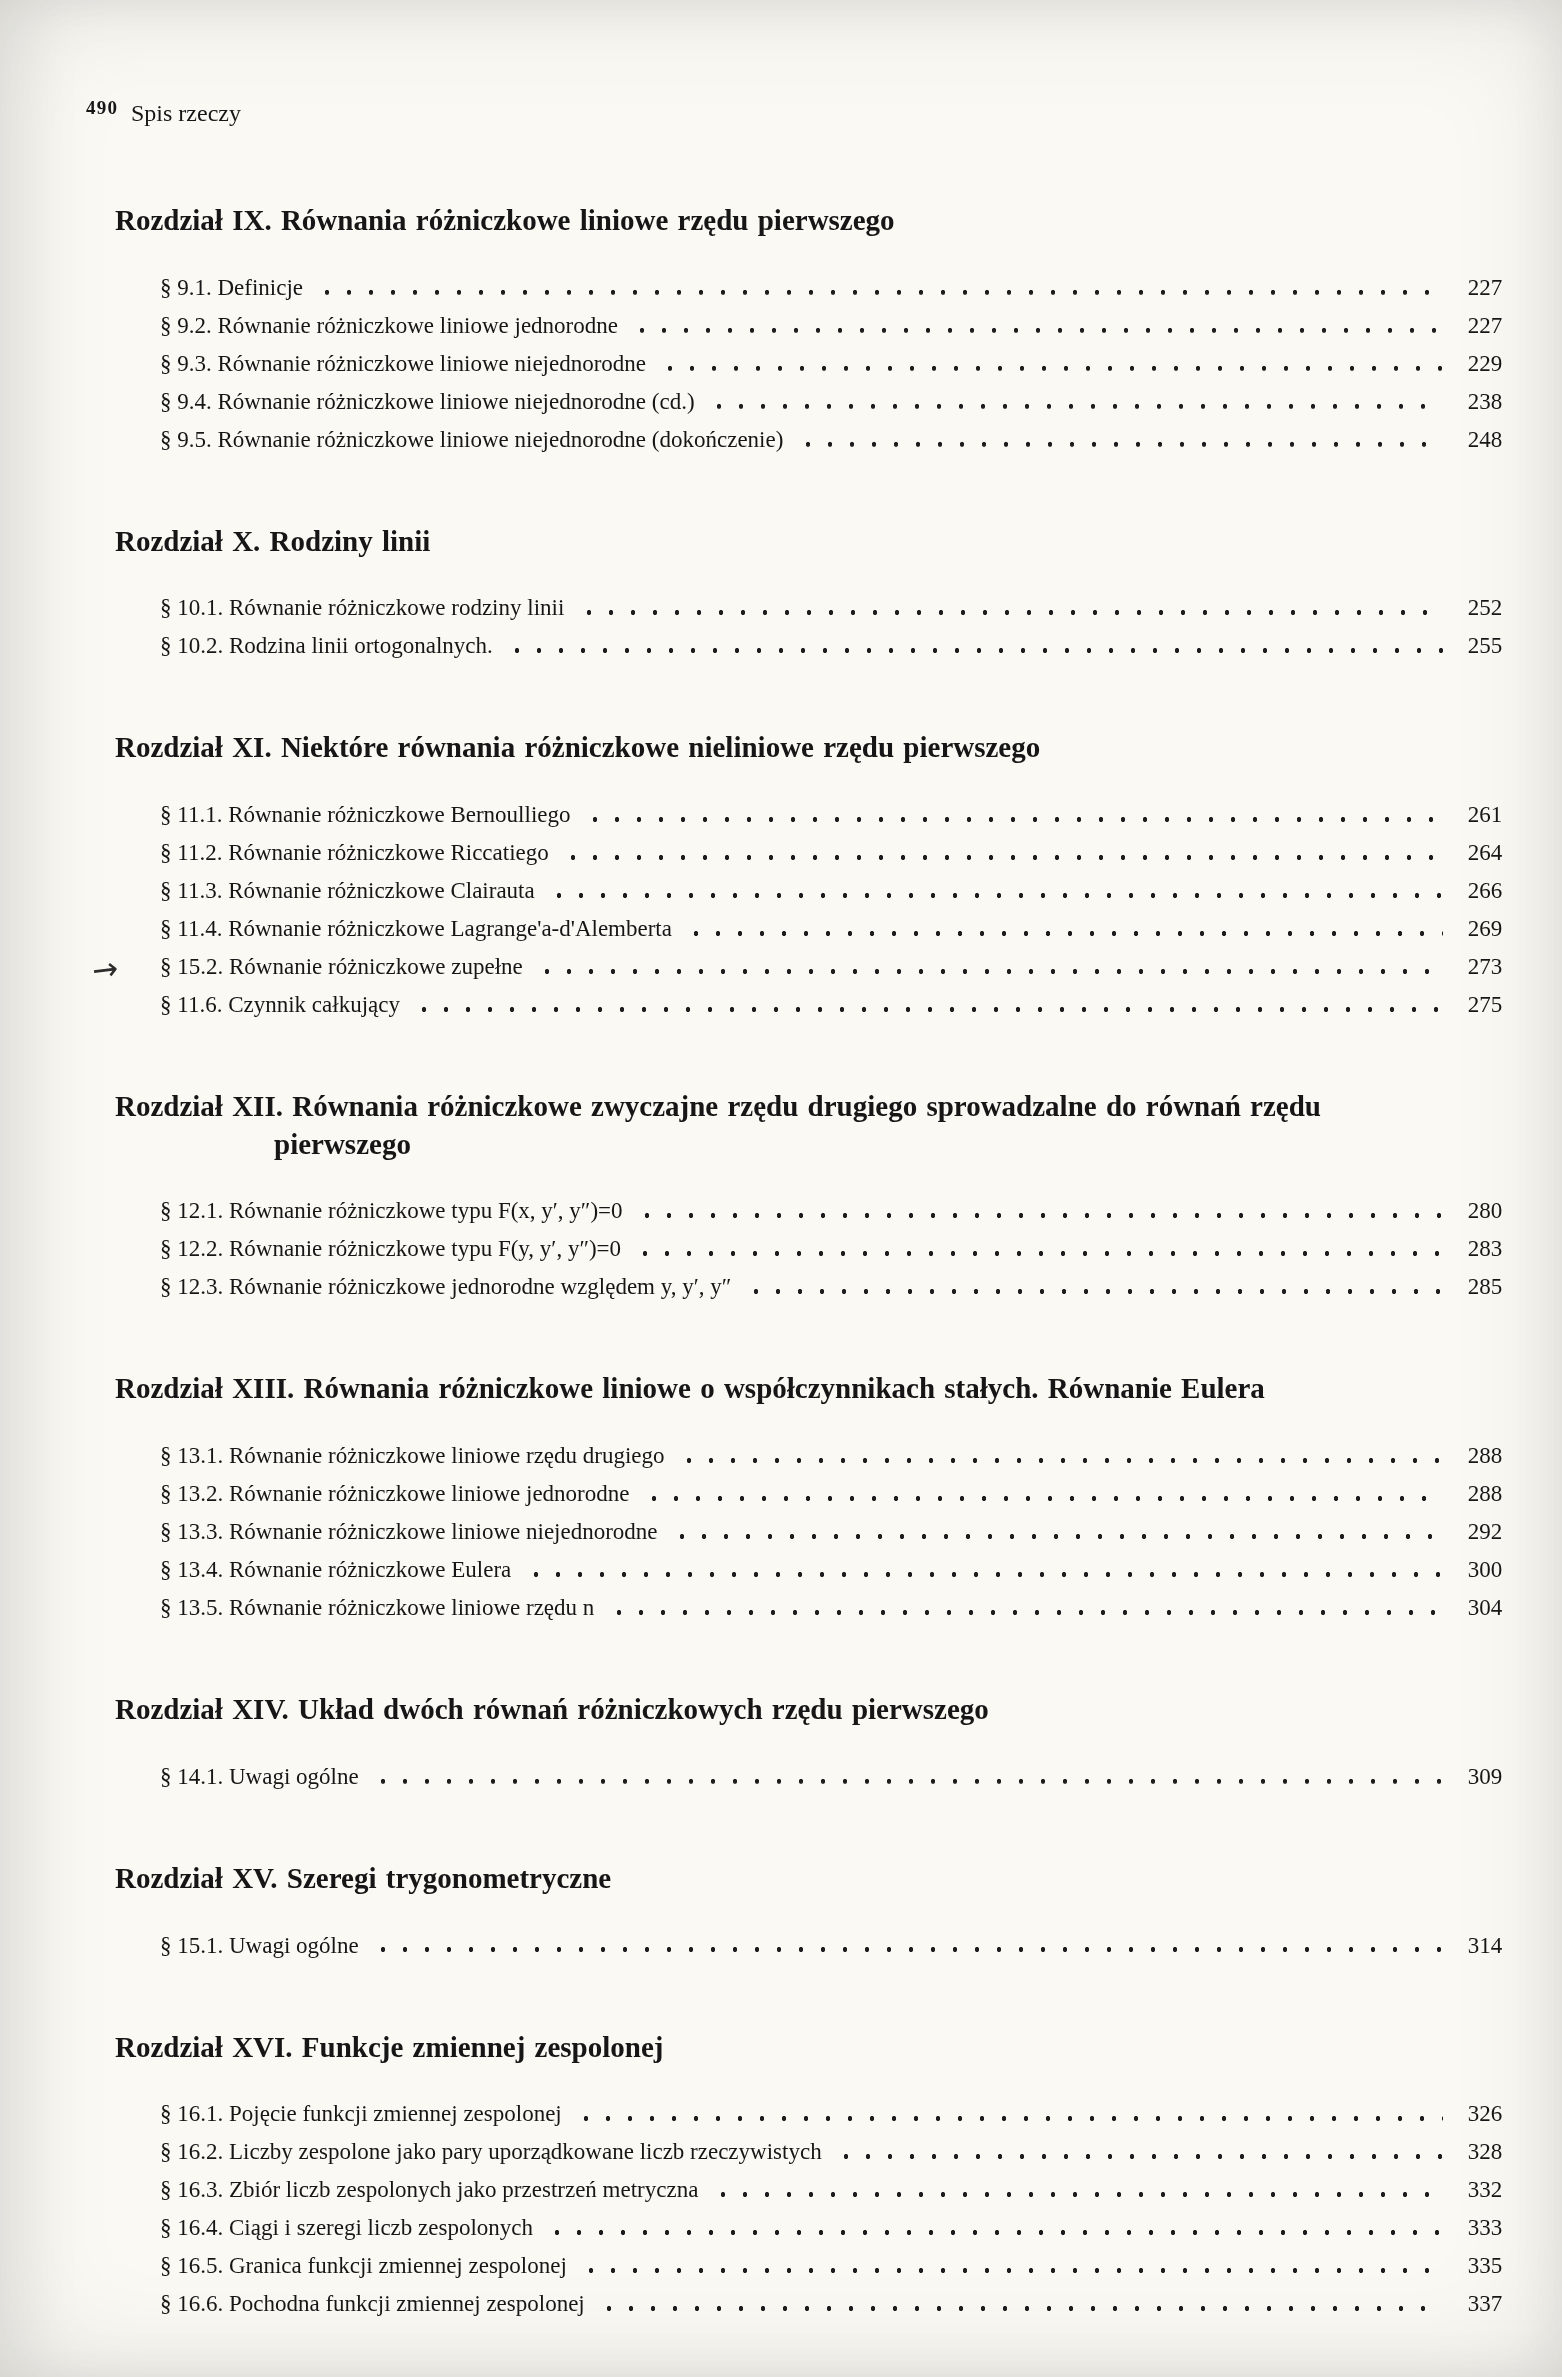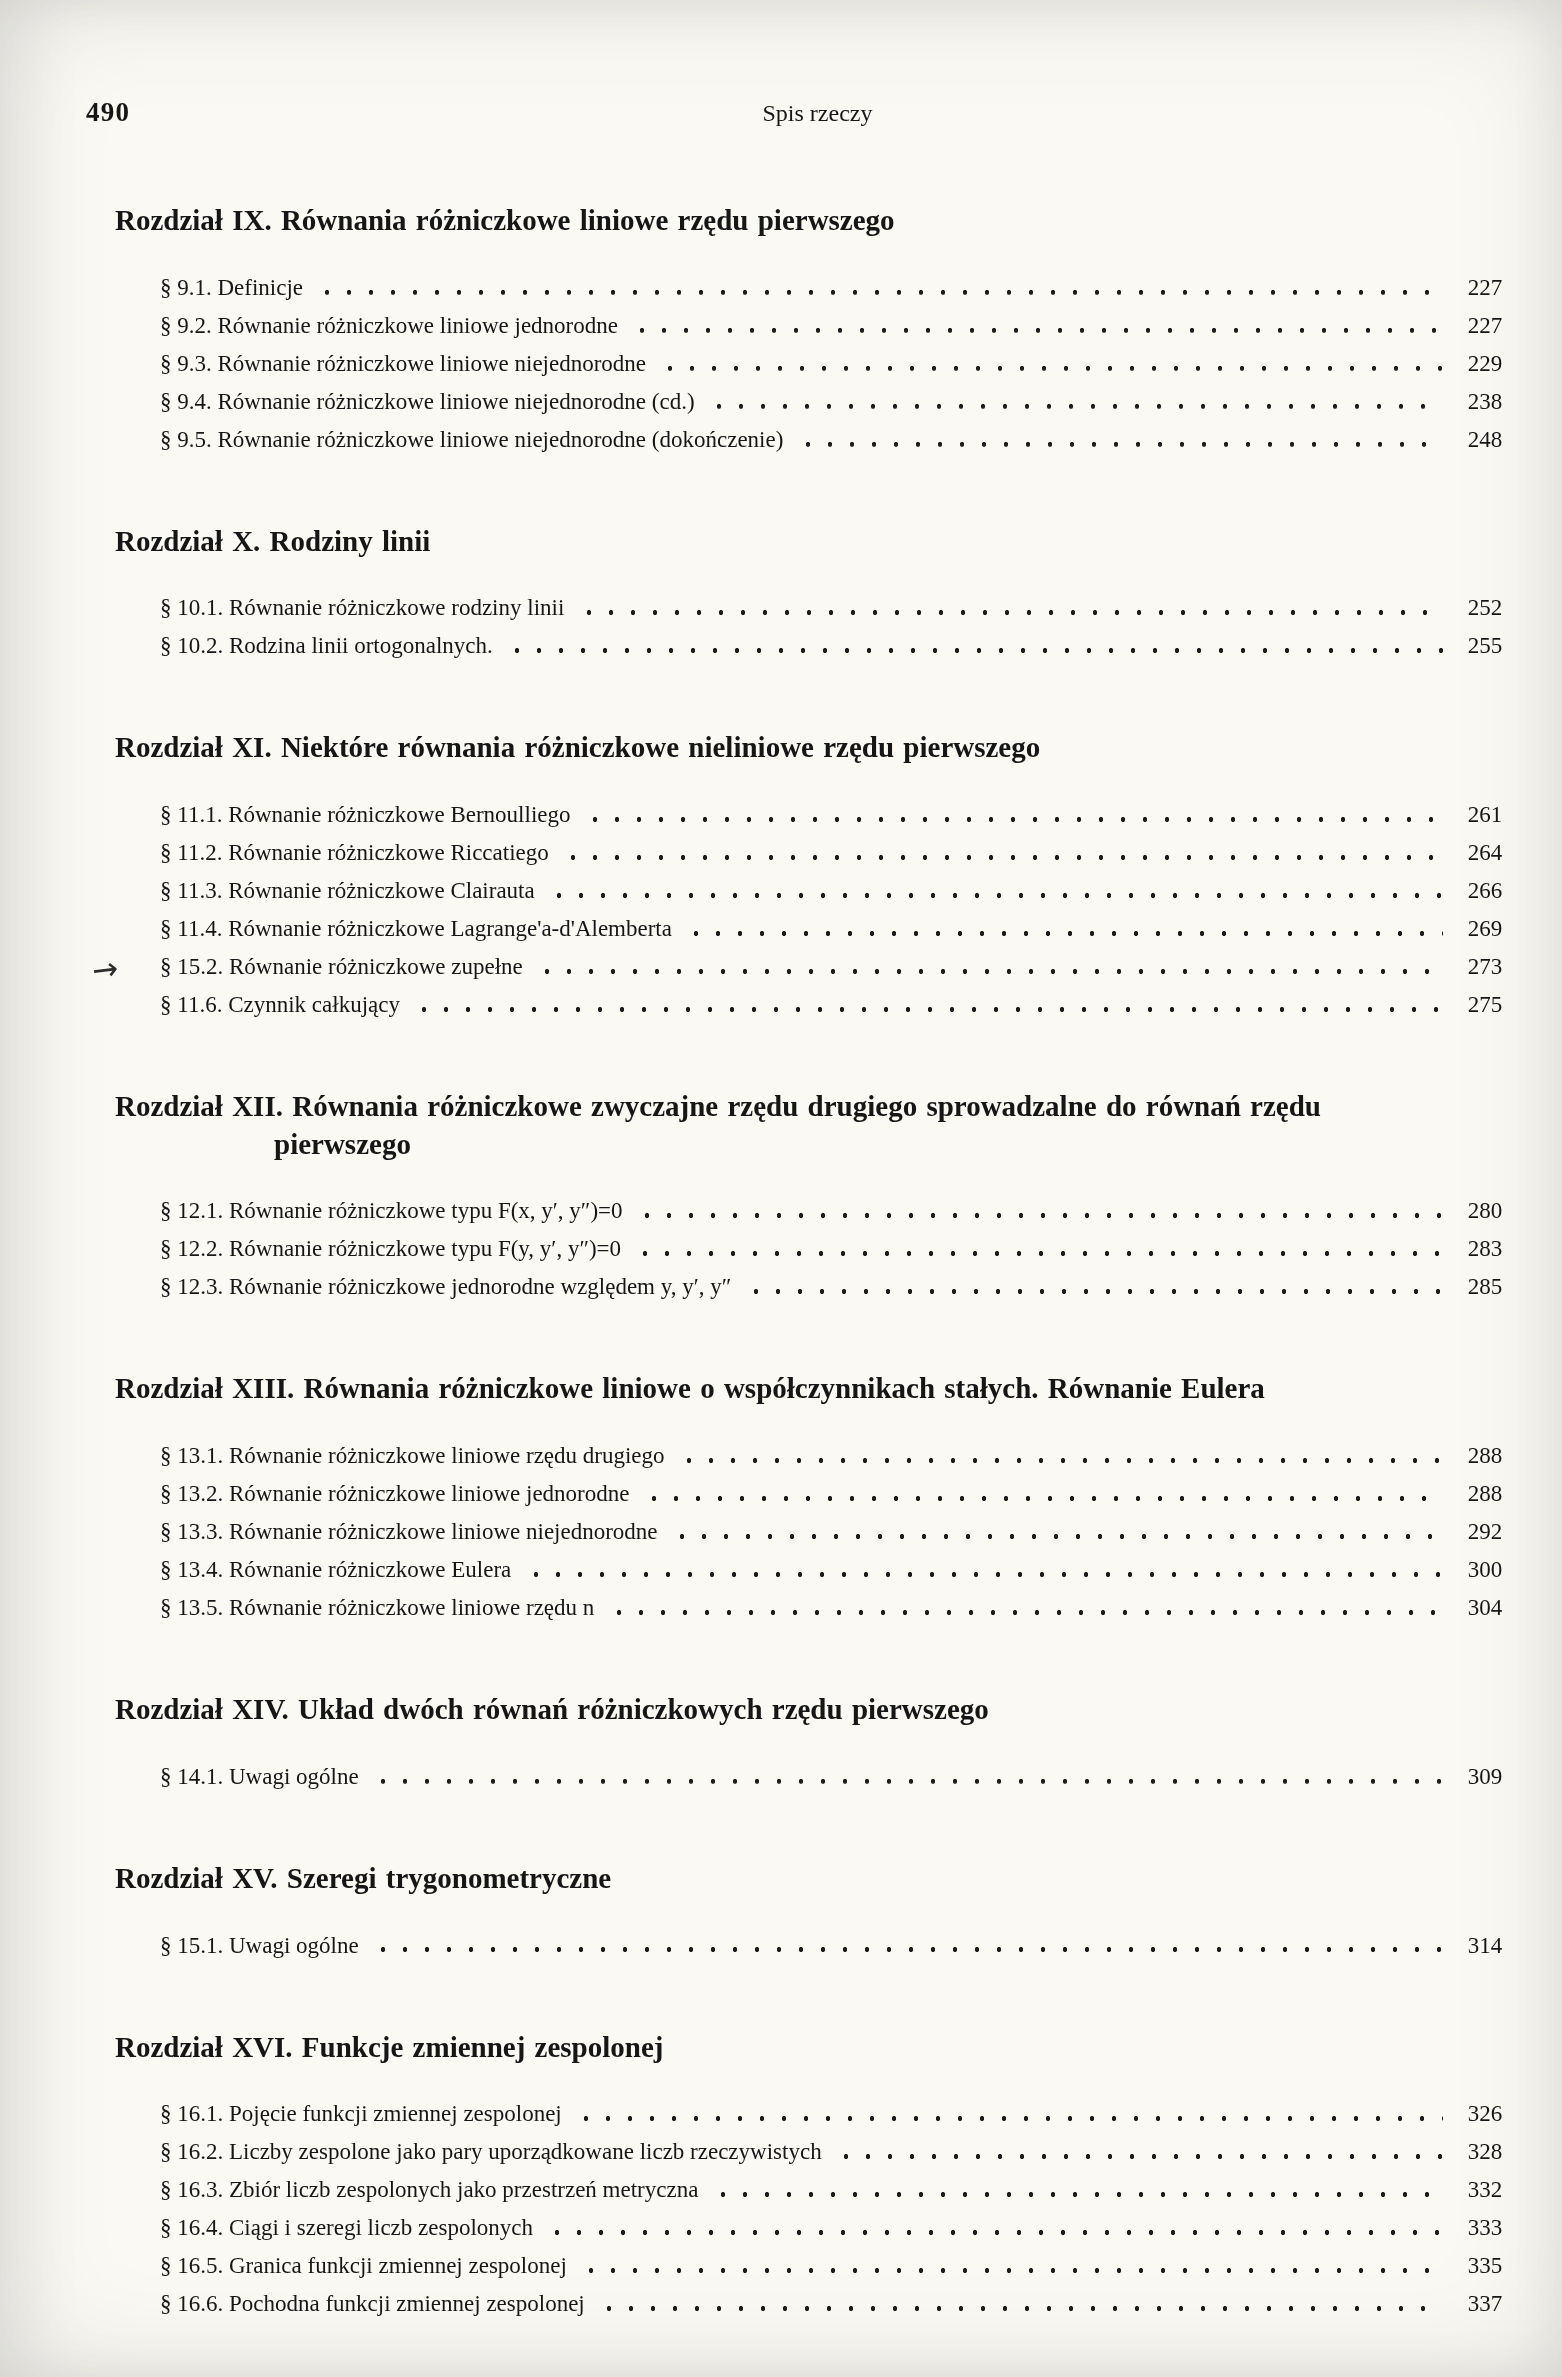--- a/index.html
+++ b/index.html
@@ -13,23 +13,23 @@
     color: #161616;
     overflow: hidden;
     box-shadow: inset 0 0 120px rgba(0,0,0,0.10), inset 33px 0 60px rgba(0,0,0,0.05), inset -20px 0 40px rgba(0,0,0,0.04);
   }
 
   .content { padding: 100px 47px 0 115px; }
 
   .page-head { position: relative; height: 36px; margin-bottom: 66px; font-size: 24px; }
   .page-num {
     position: absolute; left: -29px; top: -2.7px;
-    font-size: 27px; font-weight: bold; letter-spacing: 1.3px;
-  }
-  .head-title { position: absolute; left: 4px; right: 0; text-align: center; }
+    font-size: 19px; font-weight: bold; letter-spacing: 1.3px;
+  }
+  .head-title { position: absolute; left: 16px; right: 0; }
 
   .chapter-title {
     font-size: 29px;
     font-weight: bold;
     line-height: 1.3;
     margin: 64px 0 29px 0;
     padding-left: 159px;
     text-indent: -159px;
     white-space: pre-line;
     word-spacing: 2px;

